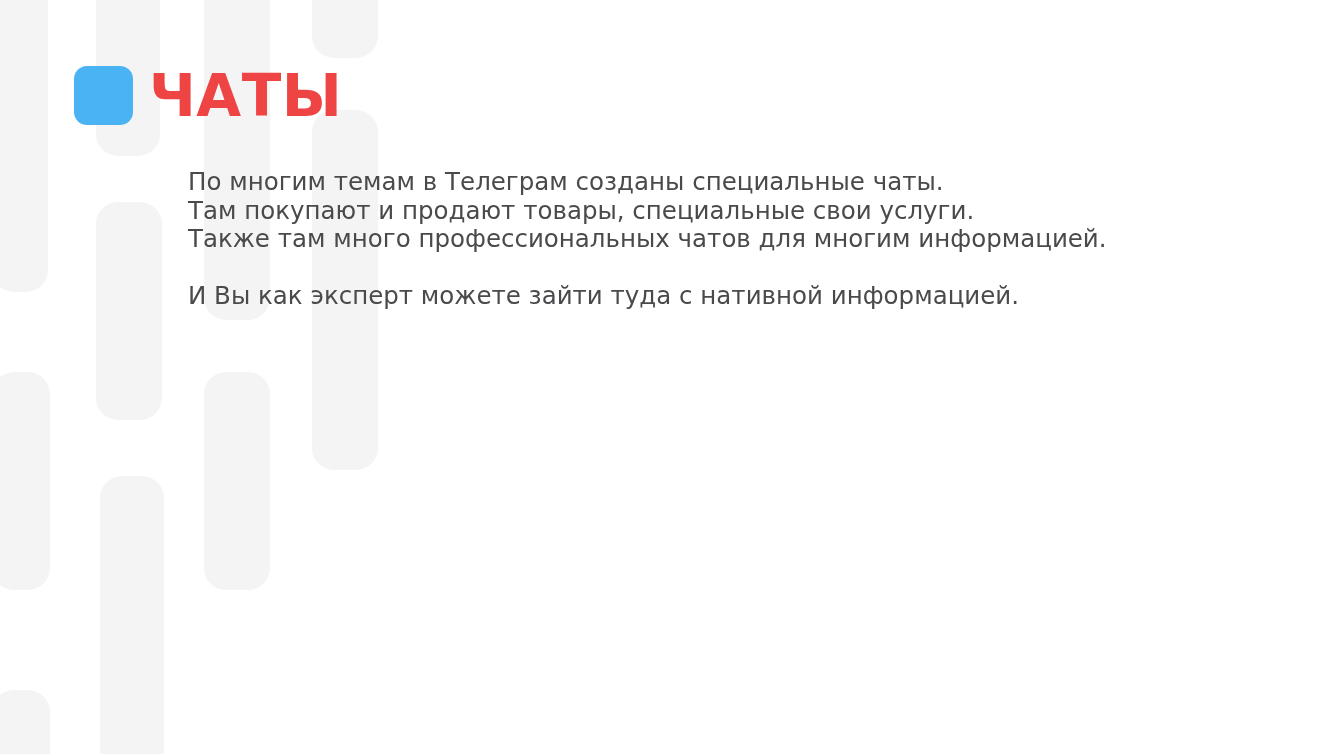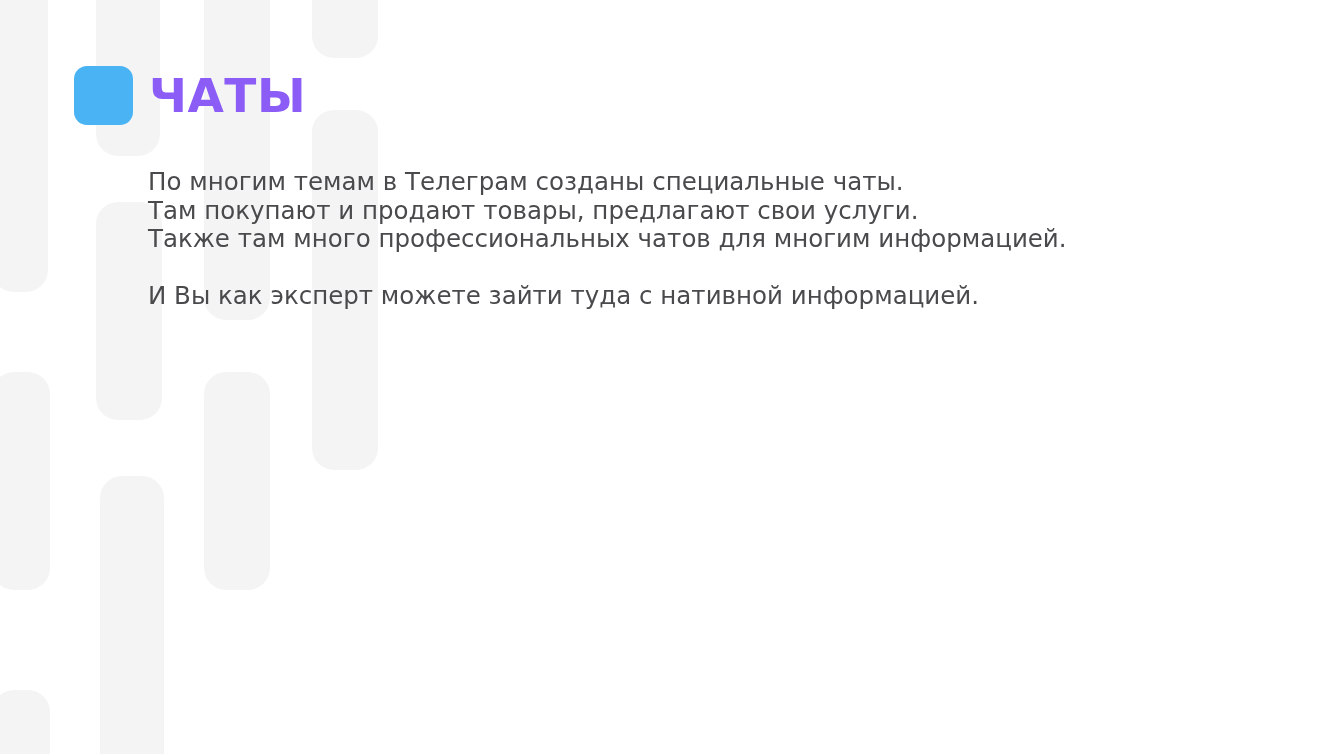--- a/index.html
+++ b/index.html
@@ -38,40 +38,41 @@
   }
   .header-mark {
     width: 59px;
     height: 59px;
     border-radius: 13px;
     background: #4ab3f4;
     flex: 0 0 auto;
   }
   .header-title {
     margin-left: 16px;
-    font-size: 47px;
+    font-size: 58px;
     line-height: 1;
     font-weight: 700;
     letter-spacing: 0.5px;
-    color: #8b5cf6;
+    color: #ef4444;
     white-space: nowrap;
   }
 
   
   .body-block {
     position: absolute;
     left: 148px;
     top: 168px;
     width: 1080px;
   }
   .body-line {
     font-size: 24.5px;
     line-height: 28.5px;
     color: #4a4a4d;
     white-space: nowrap;
+    margin-left: 40px;
   }
   .body-gap {
     height: 28px;
   }
 </style>
 </head>
 <body>
 
 <div class="slide">
 
@@ -88,19 +89,19 @@
     <div class="deco-bar" style="left:-8px; top:690px; width:58px; height:104px;"></div>
   </div>
 
   <div class="header">
     <div class="header-mark"></div>
     <div class="header-title">ЧАТЫ</div>
   </div>
 
   <div class="body-block">
     <div class="body-line">По многим темам в Телеграм созданы специальные чаты.</div>
-    <div class="body-line">Там покупают и продают товары, предлагают свои услуги.</div>
+    <div class="body-line">Там покупают и продают товары, специальные свои услуги.</div>
     <div class="body-line">Также там много профессиональных чатов для многим информацией.</div>
     <div class="body-gap"></div>
     <div class="body-line">И Вы как эксперт можете зайти туда с нативной информацией.</div>
   </div>
 
 </div>
 
 </body></html>

